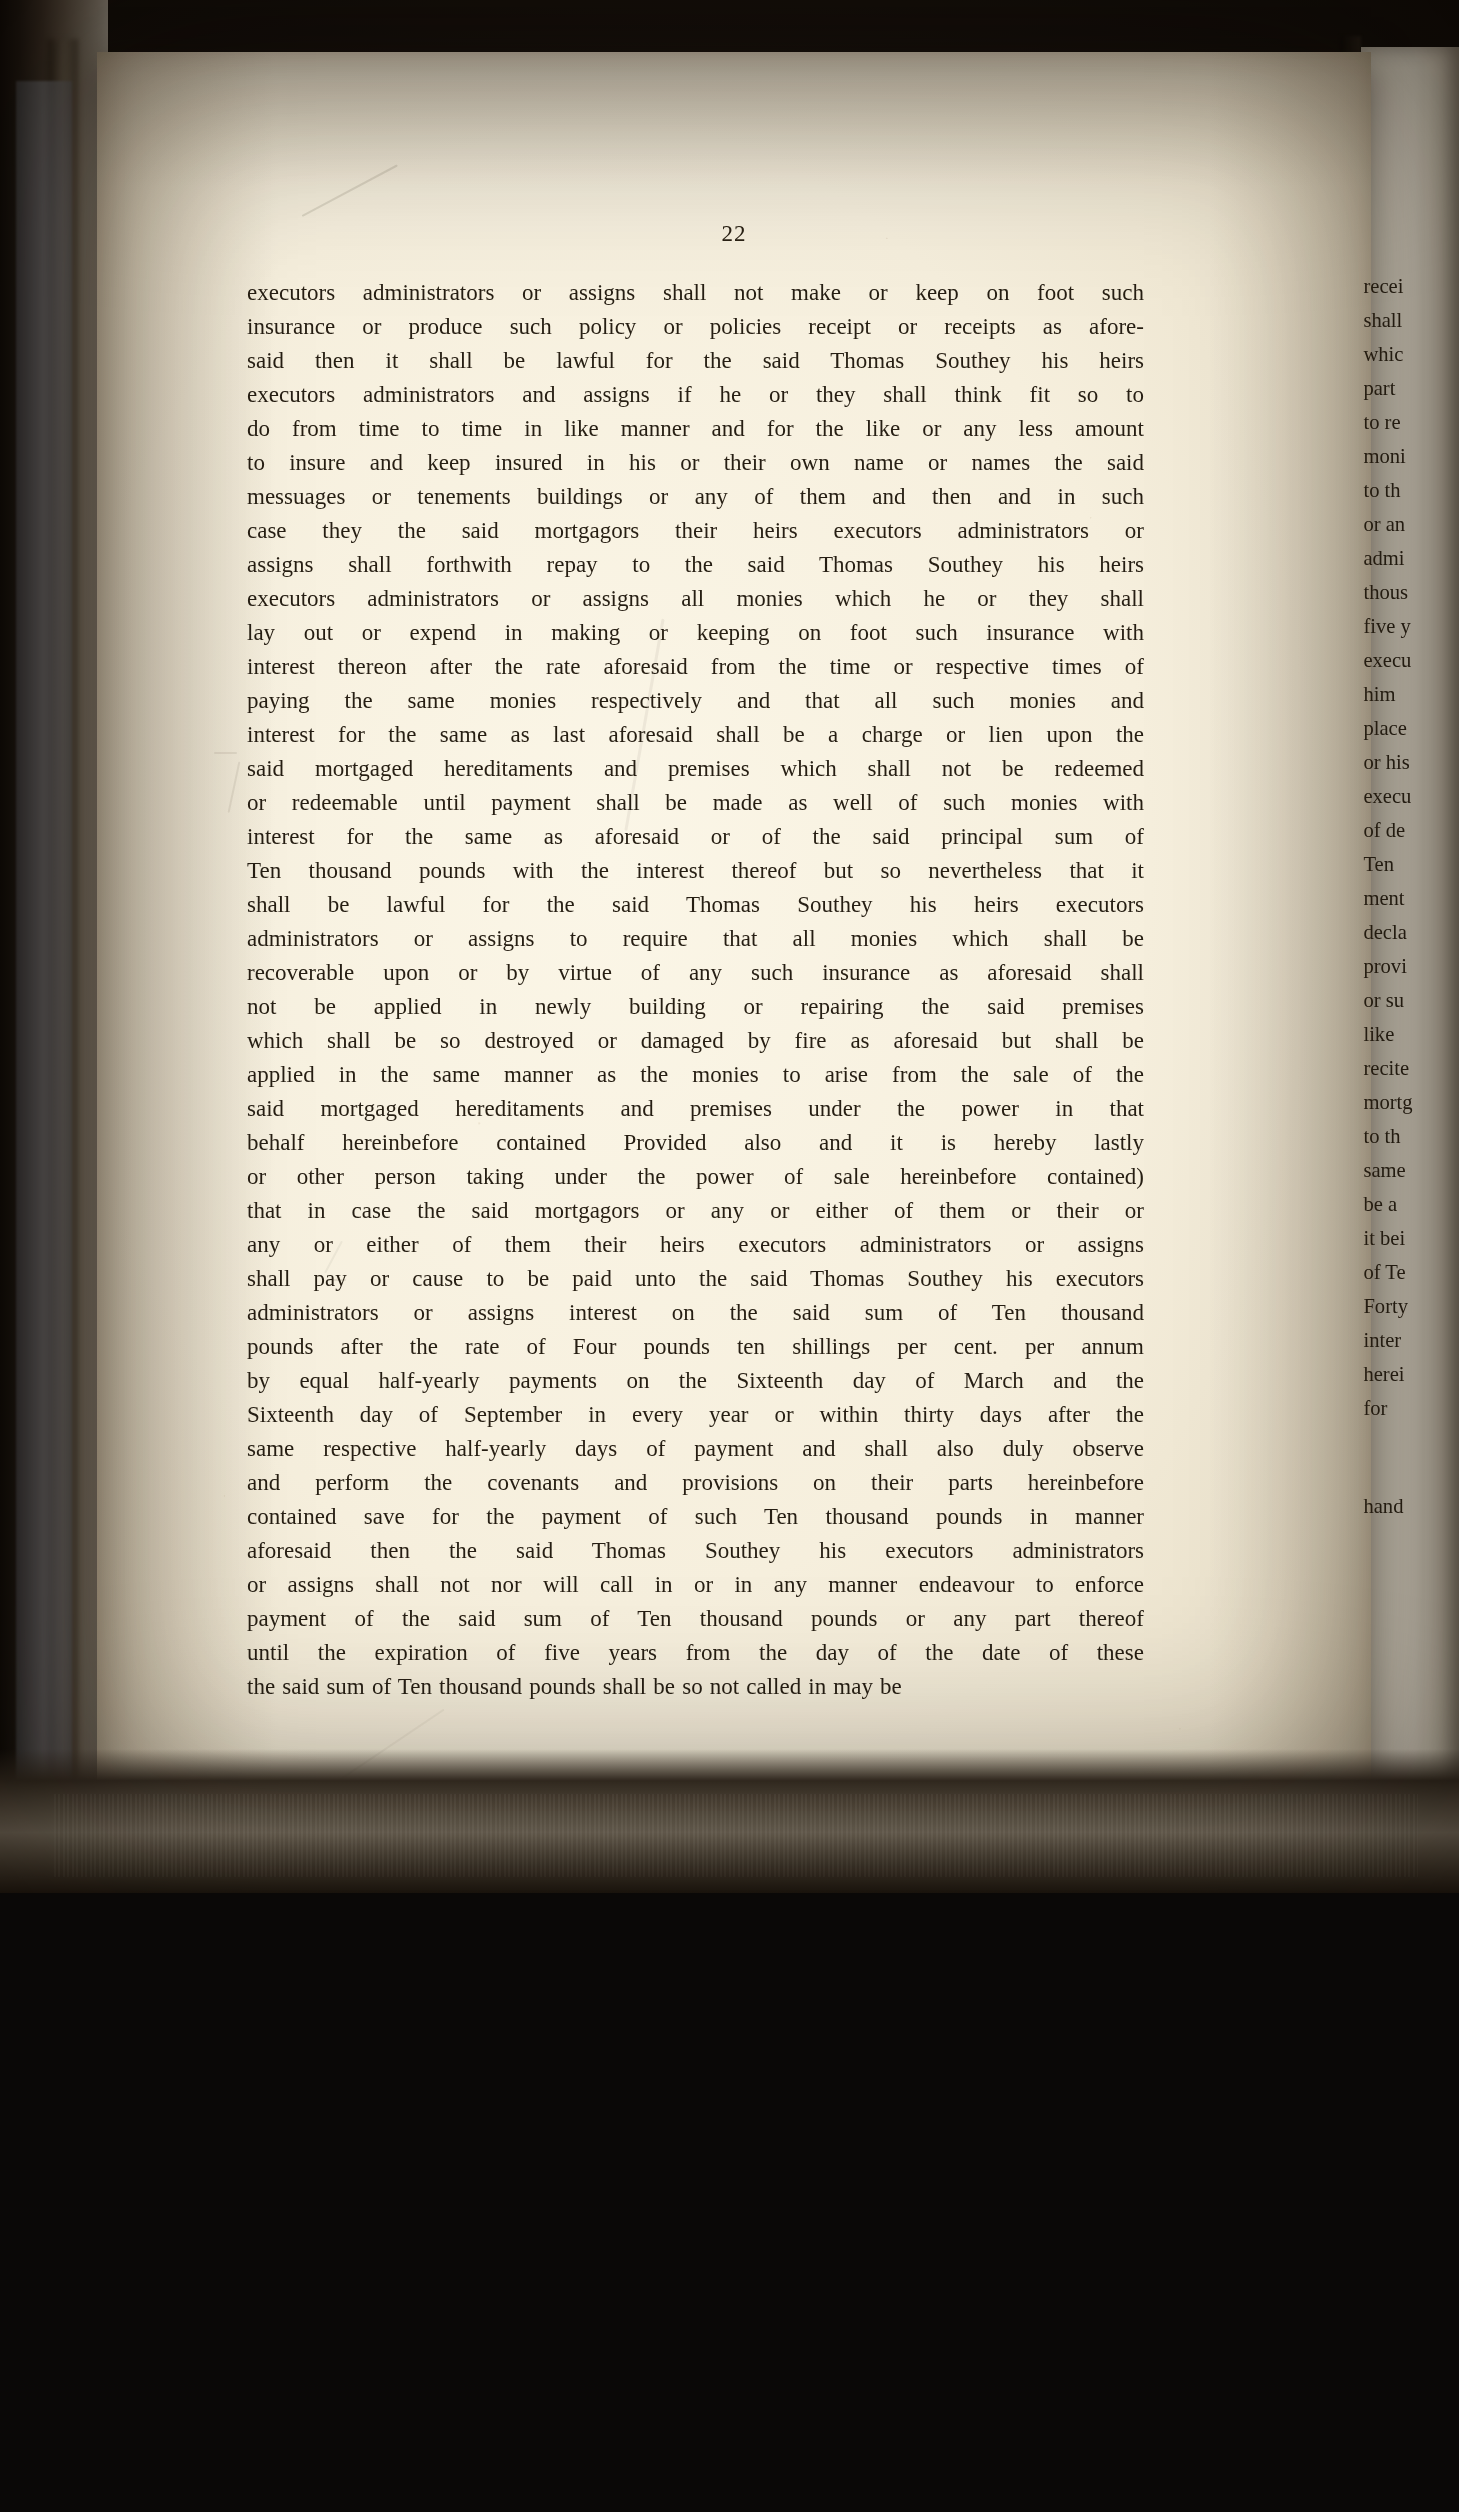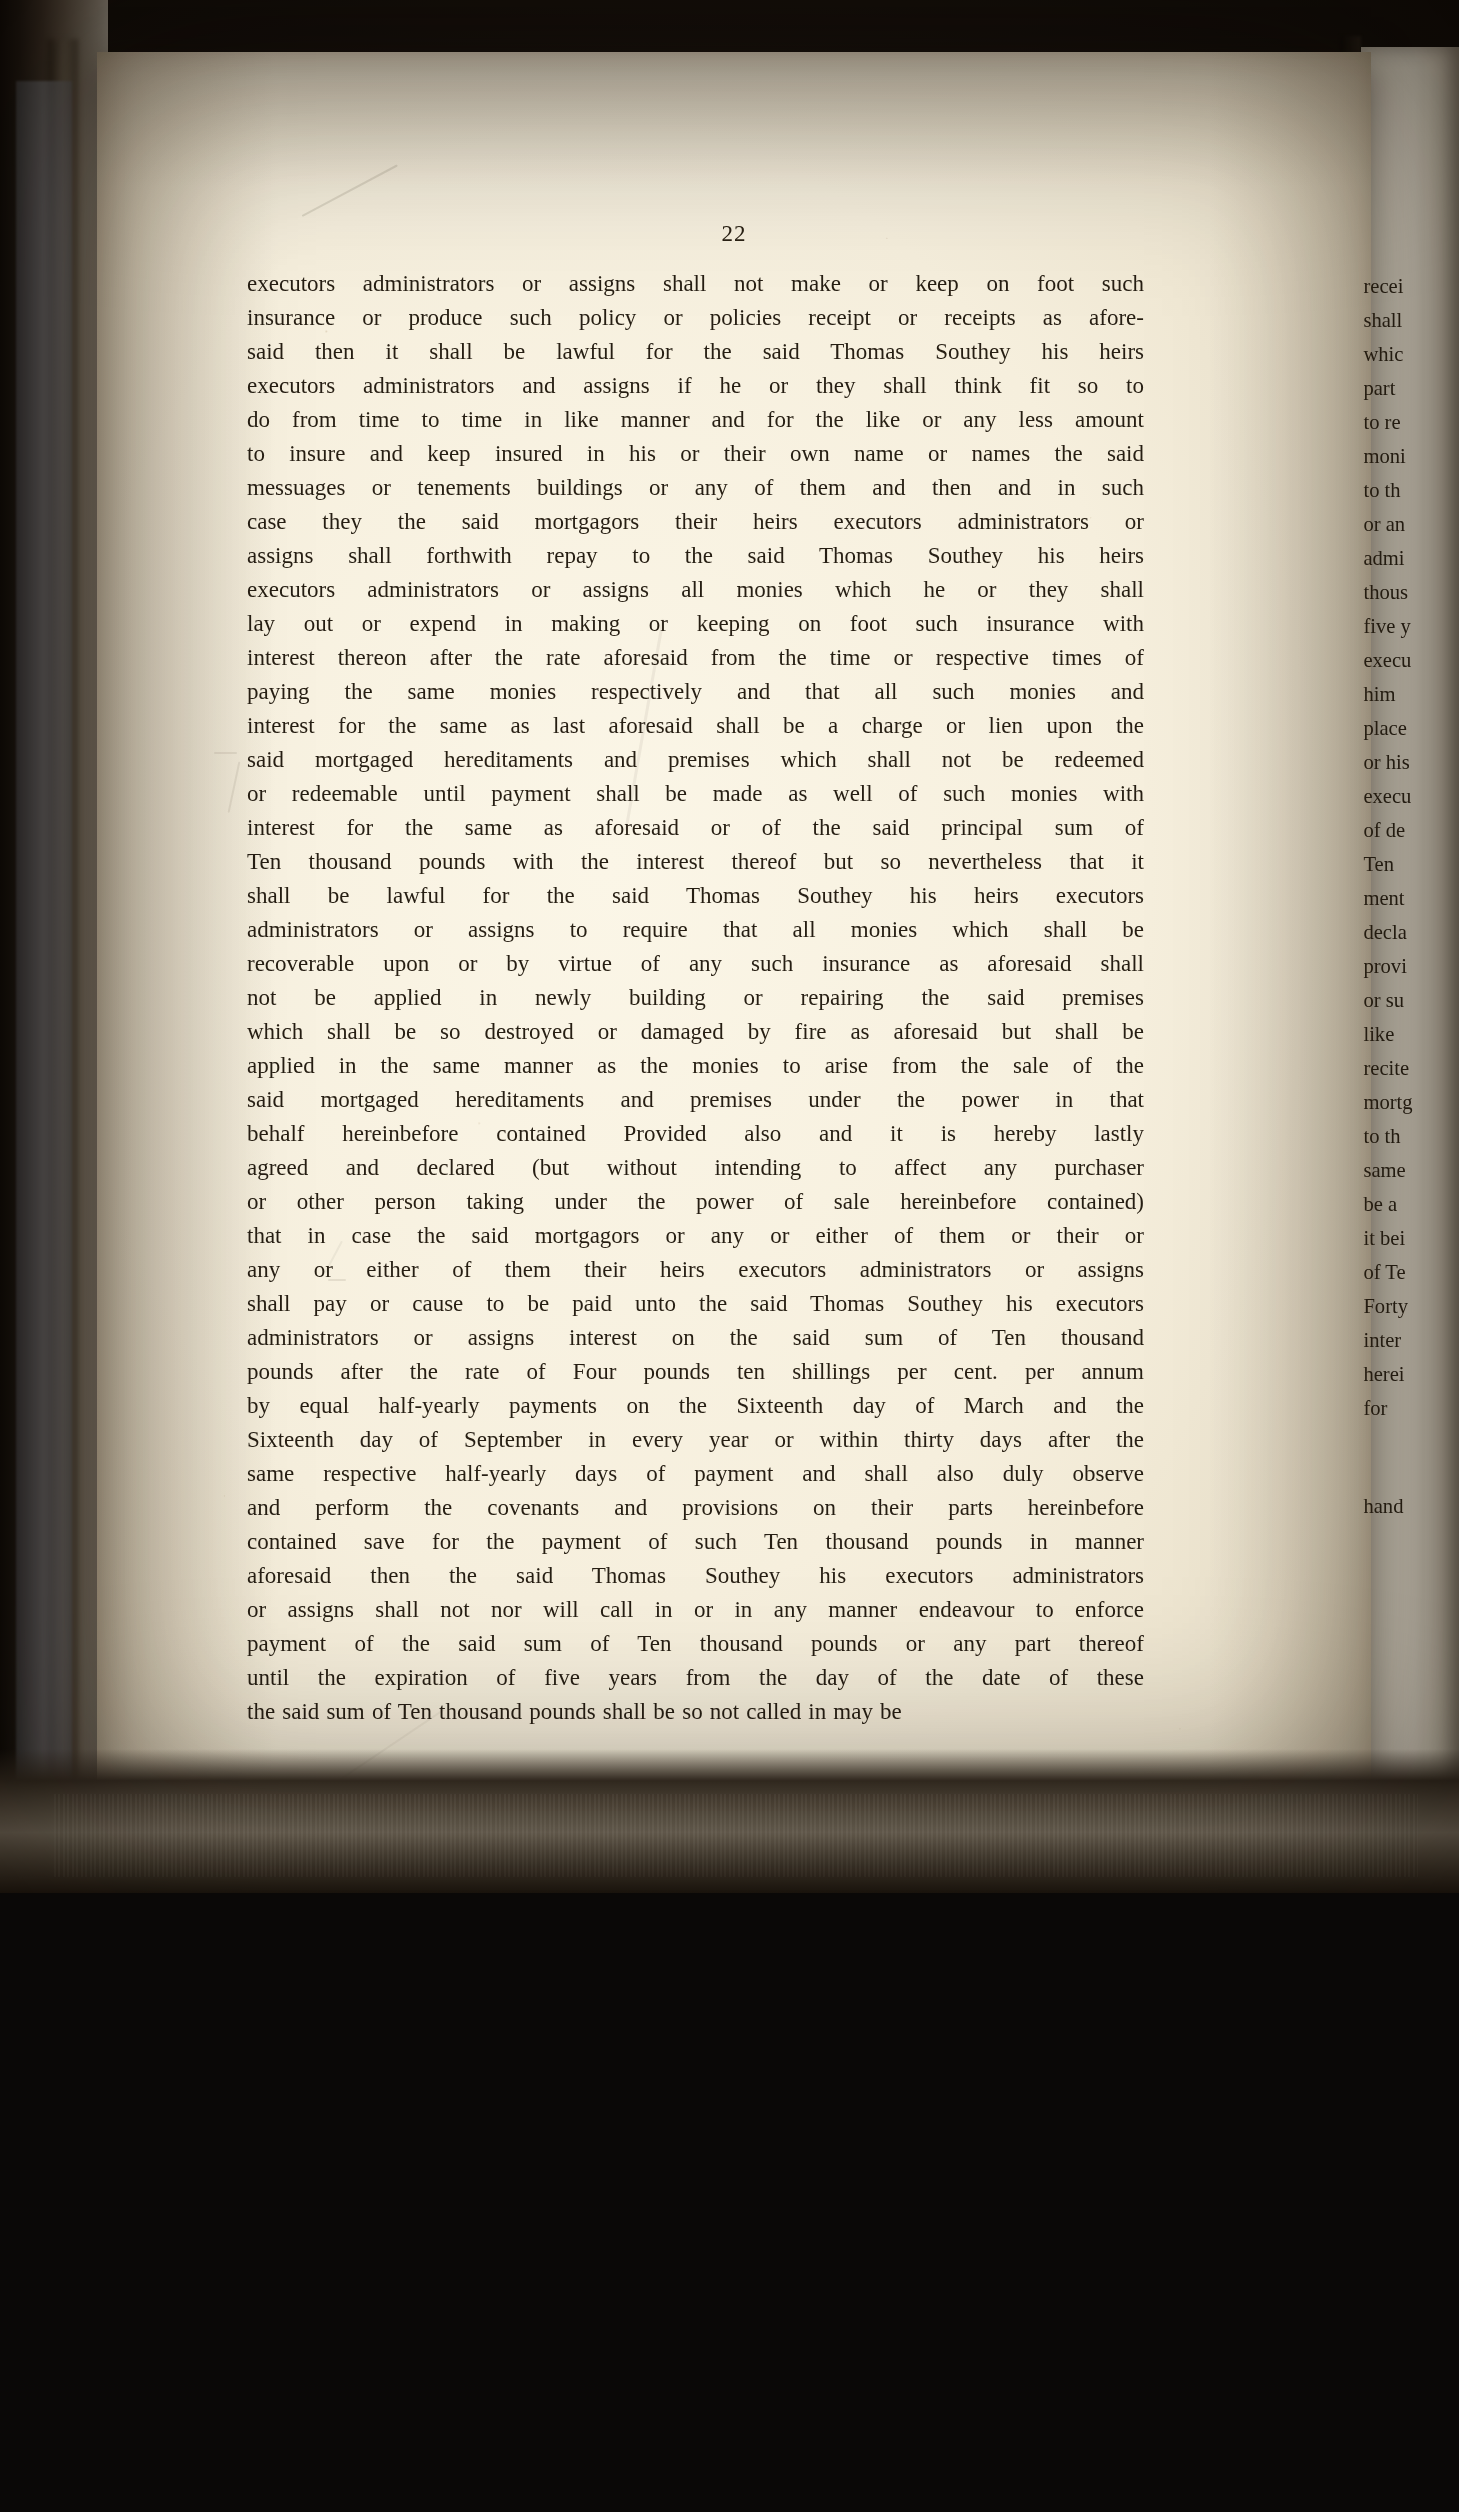--- a/index.html
+++ b/index.html
@@ -192,21 +192,21 @@
     font-family: "Liberation Serif", serif;
     font-size: 23px;
     color: #2a2114;
     letter-spacing: 0.9px;
   }
 
   
   .textblock {
     position: absolute;
     left: 150px;
-    top: 215px;
+    top: 224px;
     width: 897px;
     font-family: "Liberation Serif", serif;
     font-size: 23px;
     line-height: 34px;
     color: #261e13;
     text-align: justify;
     text-justify: inter-word;
   }
   .textblock p {
     margin: 0;
@@ -326,21 +326,20 @@
         <span class="ln">interest for the same as aforesaid or of the said principal sum of</span>
         <span class="ln">Ten thousand pounds with the interest thereof but so nevertheless that it</span>
         <span class="ln">shall be lawful for the said Thomas Southey his heirs executors</span>
         <span class="ln">administrators or assigns to require that all monies which shall be</span>
         <span class="ln">recoverable upon or by virtue of any such insurance as aforesaid shall</span>
         <span class="ln">not be applied in newly building or repairing the said premises</span>
         <span class="ln">which shall be so destroyed or damaged by fire as aforesaid but shall be</span>
         <span class="ln">applied in the same manner as the monies to arise from the sale of the</span>
         <span class="ln">said mortgaged hereditaments and premises under the power in that</span>
         <span class="ln">behalf hereinbefore contained  Provided also and it is hereby lastly</span>
-        <span class="ln">agreed and declared (but without intending to affect any purchaser</span>
         <span class="ln">or other person taking under the power of sale hereinbefore contained)</span>
         <span class="ln">that in case the said mortgagors or any or either of them or their or</span>
         <span class="ln">any or either of them their heirs executors administrators or assigns</span>
         <span class="ln">shall pay or cause to be paid unto the said Thomas Southey his executors</span>
         <span class="ln">administrators or assigns interest on the said sum of Ten thousand</span>
         <span class="ln">pounds after the rate of Four pounds ten shillings per cent. per annum</span>
         <span class="ln">by equal half-yearly payments on the Sixteenth day of March and the</span>
         <span class="ln">Sixteenth day of September in every year or within thirty days after the</span>
         <span class="ln">same respective half-yearly days of payment and shall also duly observe</span>
         <span class="ln">and perform the covenants and provisions on their parts hereinbefore</span>

